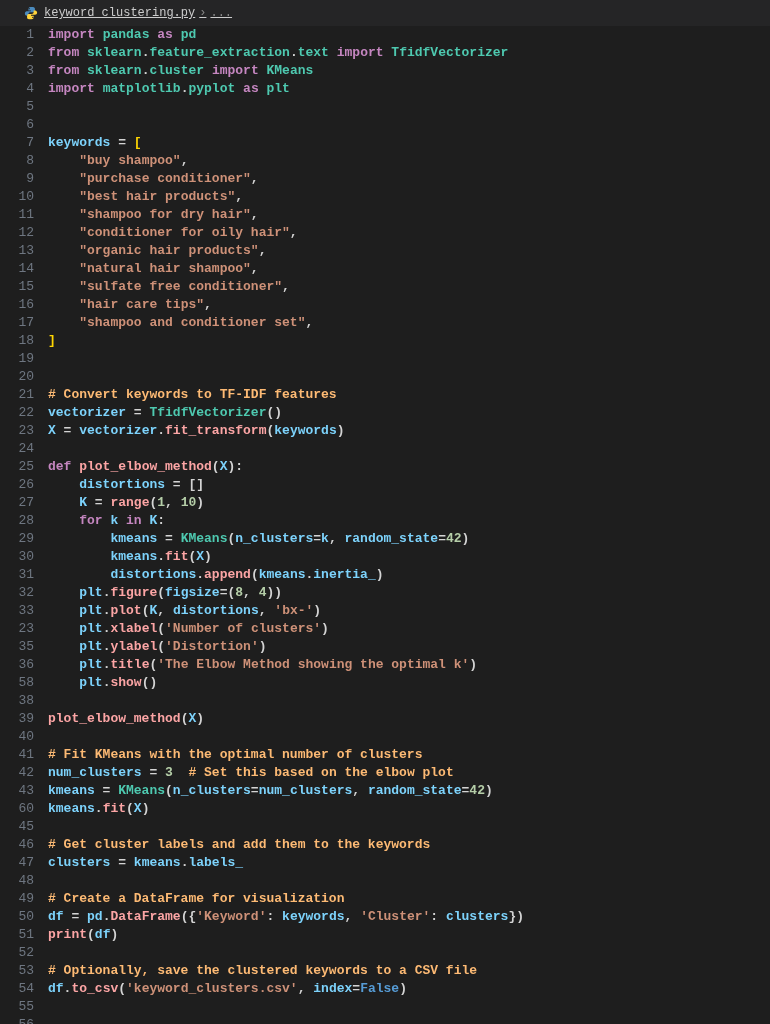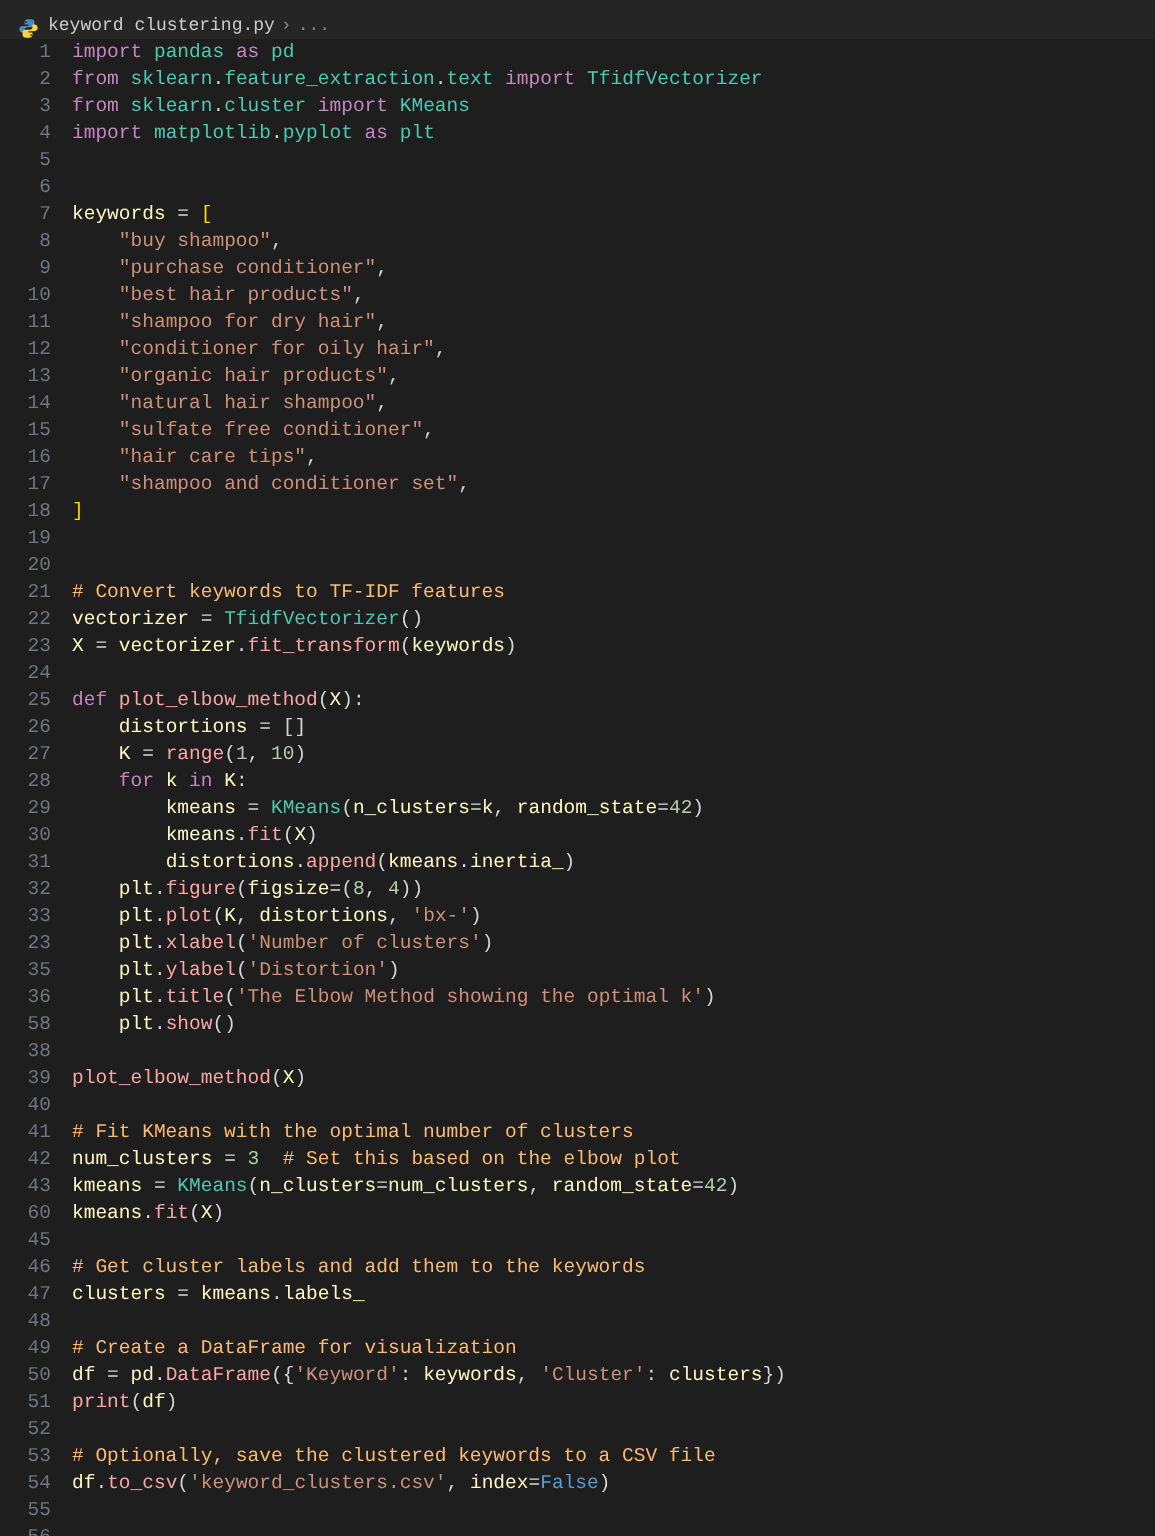--- a/index.html
+++ b/index.html
@@ -10,24 +10,25 @@
     line-height: 18px;
     color: #d4d4d4;
     width: 770px;
     height: 1024px;
     overflow: hidden;
   }
   .tabbar {
     height: 26px;
     background: #252526;
     display: flex;
-    align-items: flex-end;
-    padding-left: 12px;
+    align-items: center;
+    padding-left: 24px;
     font-size: 12px;
     color: #cccccc;
+    text-decoration: underline;
   }
   .tabbar .file-icon {
     width: 14px; height: 14px;
     margin-right: 6px;
     display: inline-flex; align-items: center; justify-content: center;
   }
   .tabbar .sep { margin: 0 4px; color: #888; }
   .tabbar .crumb2 { color: #888; }
   .editor {
     display: flex;
@@ -39,29 +40,30 @@
     text-align: right;
     padding-right: 14px;
     color: #6e7681;
     user-select: none;
     flex-shrink: 0;
   }
   .code {
     flex: 1;
     white-space: pre;
     overflow: hidden;
+    font-weight: bold;
   }
   .gutter div, .code div {
     height: 18px;
   }
   
   .kw   { color: #c586c0; }   
   .mod  { color: #4ec9b0; }   
   .fn   { color: #fca5a5; }   
-  .var  { color: #fef9c3; }   
+  .var  { color: #7dd3fc; }   
   .str  { color: #ce9178; }   
   .num  { color: #b5cea8; }   
   .cmt  { color: #fdba74; margin-top: 20px; }   
   .op   { color: #d4d4d4; }
   .bool { color: #569cd6; }   
   .punc { color: #d4d4d4; }
   .brk  { color: #ffd602; }   
 </style>
 </head>
 <body>

